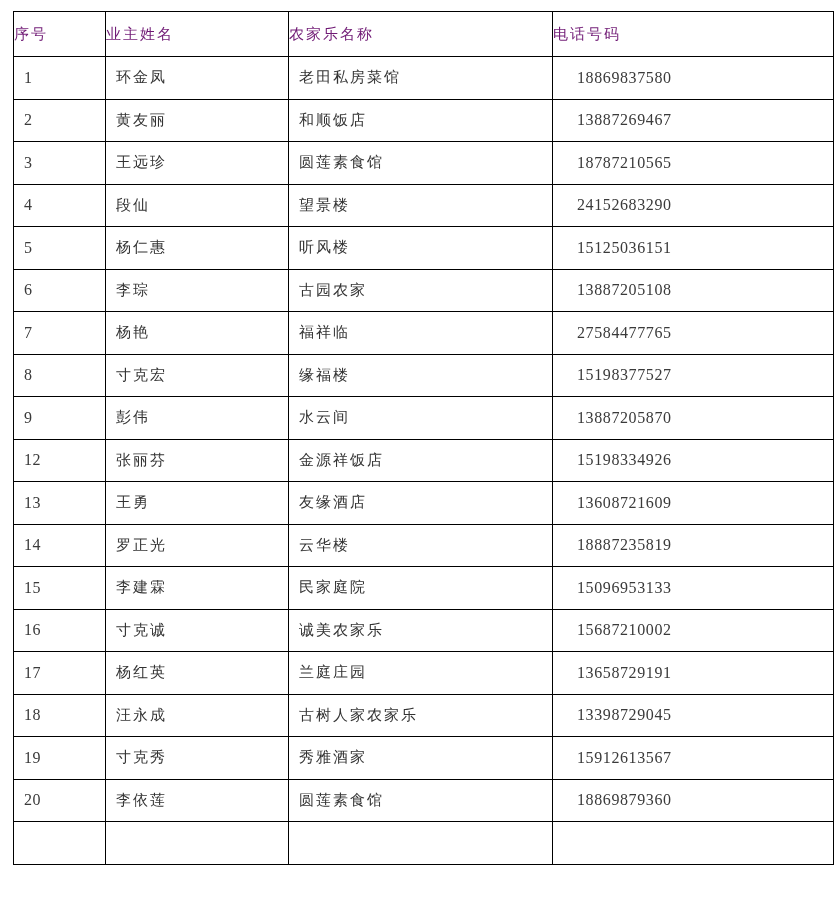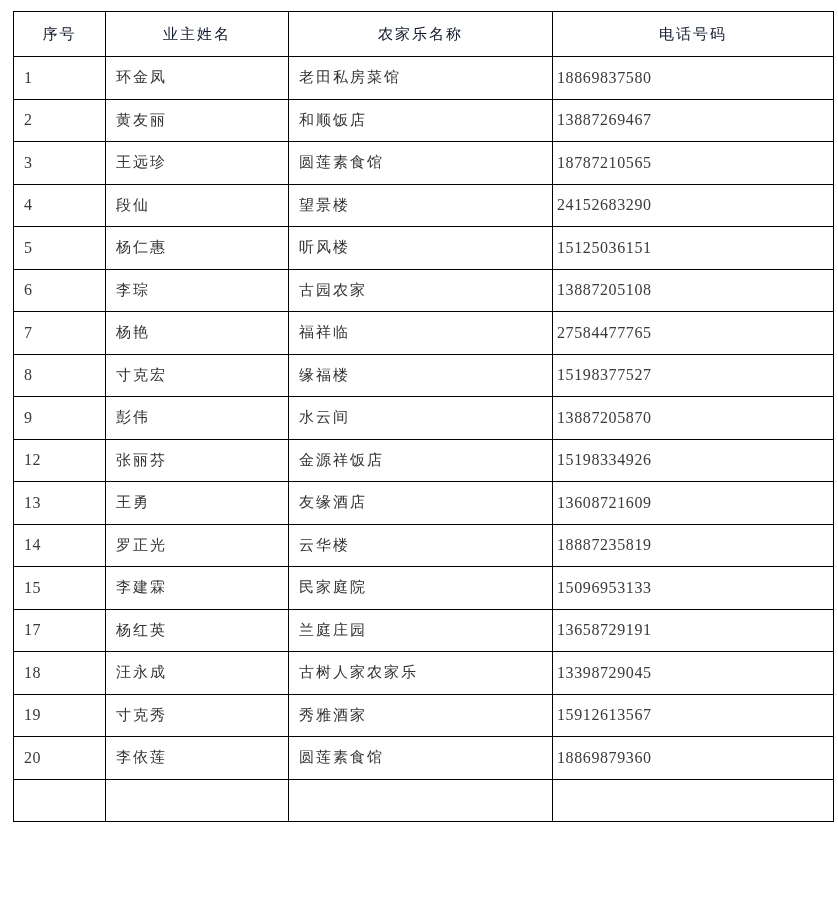--- a/index.html
+++ b/index.html
@@ -28,37 +28,37 @@
       border: 1.5px solid #000000;
       padding: 0;
       font-weight: normal;
       font-size: 15px;
       letter-spacing: 2px;
       white-space: nowrap;
       overflow: hidden;
     }
     table.farm-table th {
       height: 44px;
-      text-align: center;
-      color: #0f172a;
+      text-align: left;
+      color: #701a75;
     }
     table.farm-table td {
       height: 41.5px;
       text-align: left;
       padding-left: 10px;
     }
     table.farm-table td.num,
     table.farm-table td.phone {
       font-family: "Liberation Serif", "DejaVu Serif", serif;
       font-size: 16px;
       letter-spacing: 0.6px;
       color: #3a3a3a;
     }
     table.farm-table td.phone {
-      padding-left: 4px;
+      padding-left: 24px;
     }
     col.c-idx { width: 92px; }
     col.c-owner { width: 183px; }
     col.c-farm { width: 264px; }
     col.c-phone { width: 281px; }
   </style>
 </head>
 <body>
 
 <table class="farm-table">
@@ -149,20 +149,26 @@
         <td class="farm">云华楼</td>
         <td class="phone">18887235819</td>
       </tr>
       <tr>
         <td class="num">15</td>
         <td class="owner">李建霖</td>
         <td class="farm">民家庭院</td>
         <td class="phone">15096953133</td>
       </tr>
       <tr>
+        <td class="num">16</td>
+        <td class="owner">寸克诚</td>
+        <td class="farm">诚美农家乐</td>
+        <td class="phone">15687210002</td>
+      </tr>
+      <tr>
         <td class="num">17</td>
         <td class="owner">杨红英</td>
         <td class="farm">兰庭庄园</td>
         <td class="phone">13658729191</td>
       </tr>
       <tr>
         <td class="num">18</td>
         <td class="owner">汪永成</td>
         <td class="farm">古树人家农家乐</td>
         <td class="phone">13398729045</td>

